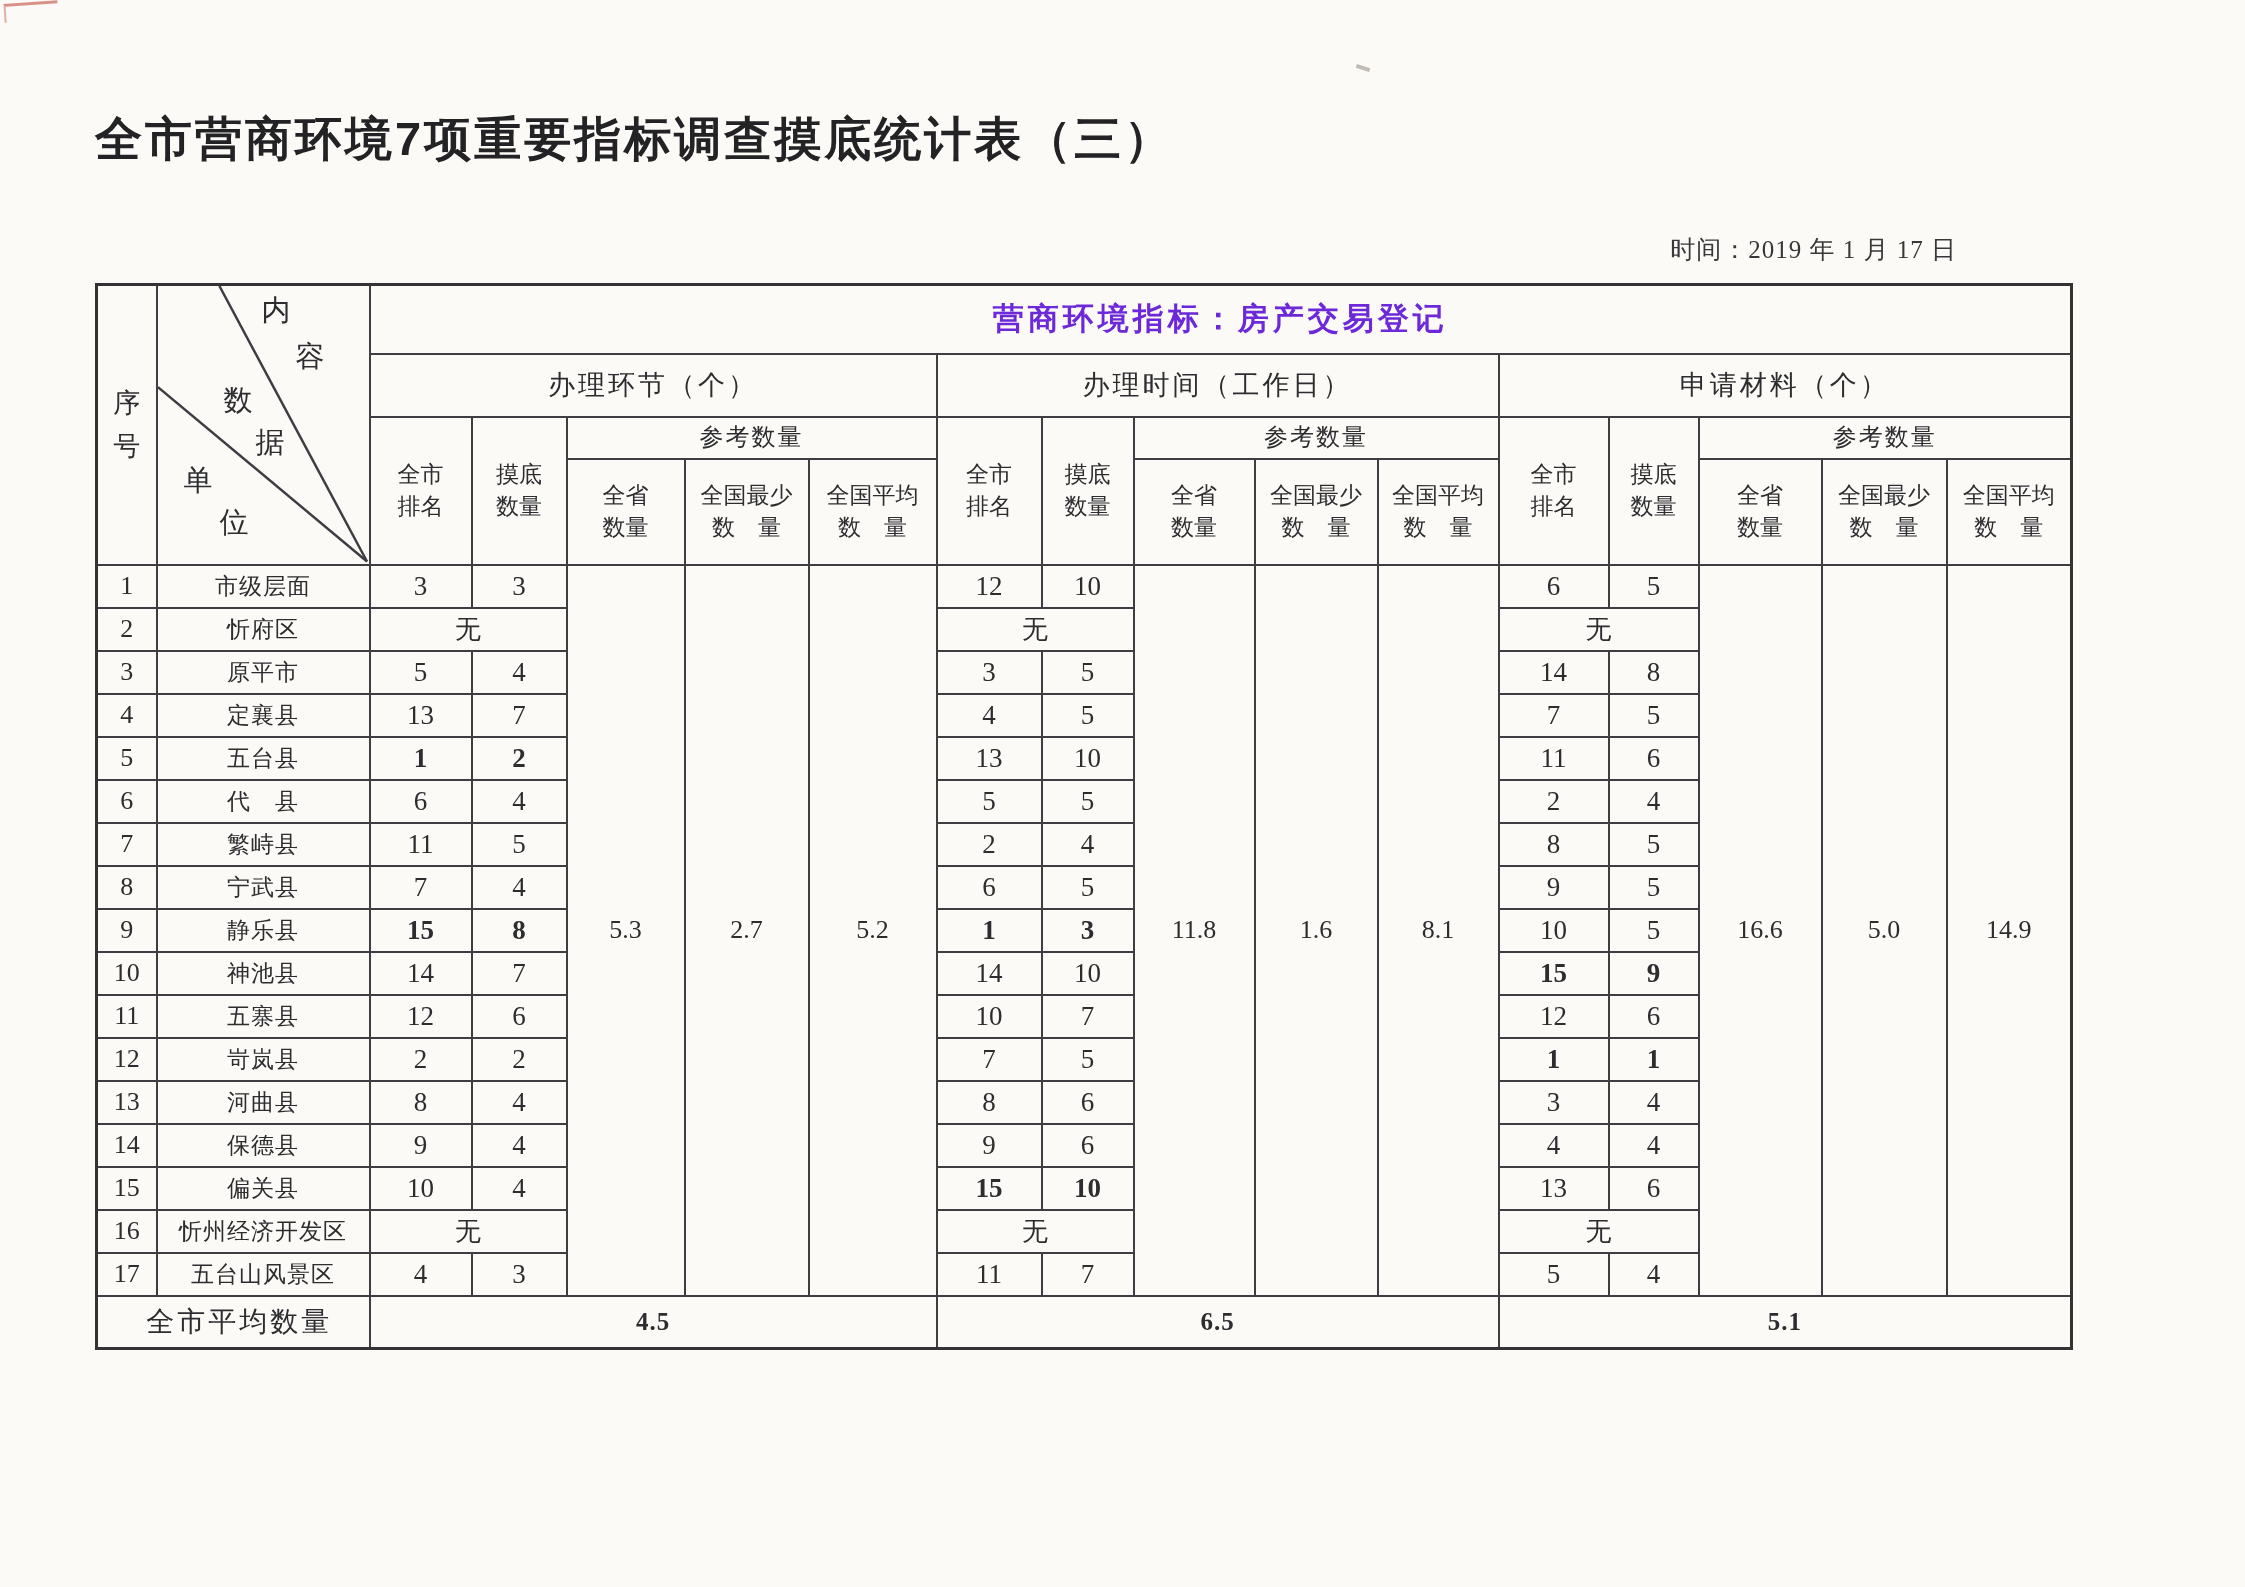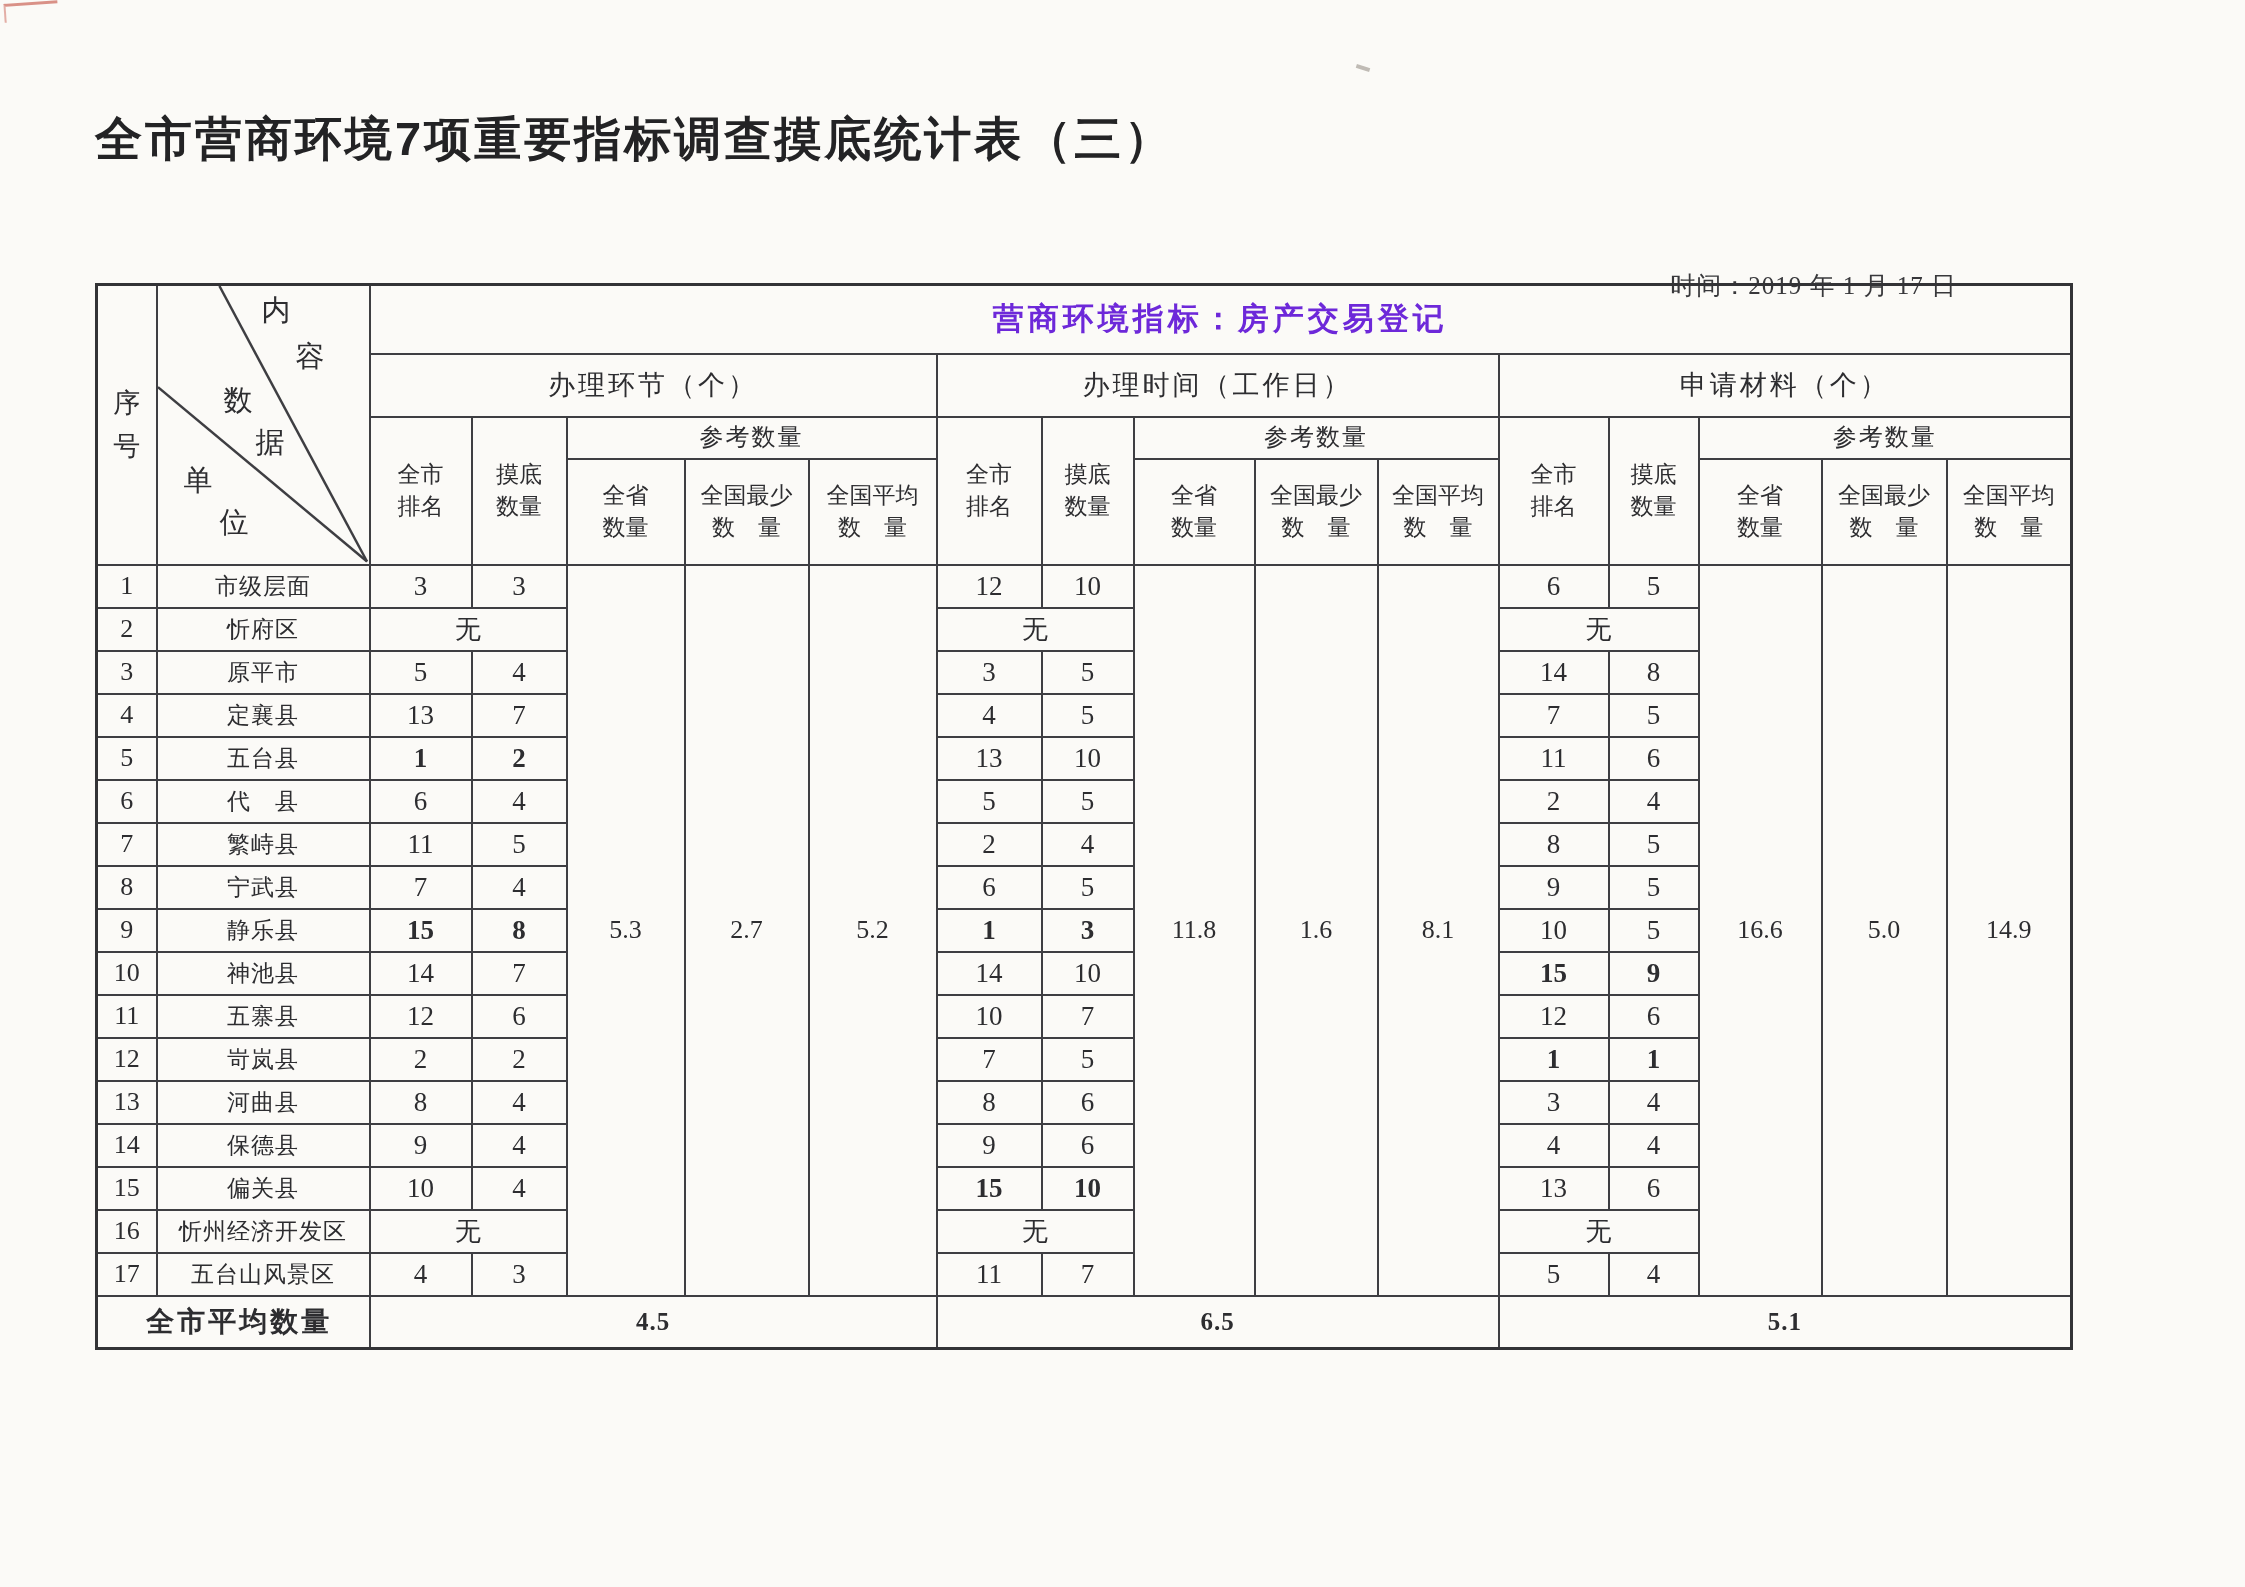--- a/index.html
+++ b/index.html
@@ -8,21 +8,21 @@
     background:#fbfaf7; overflow:hidden;
     font-family:"Liberation Serif", serif; color:#2d2d30;
   }
   .doc-title {
     position:absolute; left:95px; top:108px; width:1975px;
     text-align:left; font-family:"Liberation Sans", sans-serif;
     font-weight:700; font-size:47px; letter-spacing:3px; color:#232325;
   }
   .doc-date {
     position:absolute; top:233px; right:288px;
-    font-size:25px; letter-spacing:1px; color:#38383b;margin-top:36px;
+    font-size:25px; letter-spacing:1px; color:#38383b;
   }
   .page-number {
     position:absolute; left:95px; top:1392px; width:1975px;
     text-align:center; font-size:27px; letter-spacing:4px; color:#4a4a55;
   }
   table.main {
     position:absolute; left:95px; top:283px; width:1975px;
     border-collapse:collapse; table-layout:fixed;
     border:3px solid #333336;
   }
@@ -48,21 +48,21 @@
   .vert { width:1.2em; margin:0 auto; line-height:1.6; word-break:break-all; }
   .corner-diag { position:relative; }
   .corner-diag svg { position:absolute; left:0; top:0; width:100%; height:100%; }
   .diag-ch { position:absolute; font-size:29px; line-height:1; }
   .c-no   { font-size:26px; }
   .c-name { font-size:23px; letter-spacing:1px; }
   .c-num  { font-size:27px; }
   .c-num.bold { font-weight:700; }
   .c-none { font-size:26px; }
   .c-ref  { font-size:26px; }
-  .avg-label { font-size:28px; font-weight:700; letter-spacing:3px;padding-left:12px; }
+  .avg-label { font-size:28px; font-weight:400; letter-spacing:3px;padding-left:12px; }
   .avg-val { font-size:25px; font-weight:700; letter-spacing:1px; }
   
   .scan-mark-tl {
     position:absolute; left:4px; top:2px; width:52px; height:16px;
     border-top:3px solid rgba(190,60,45,.55);
     border-left:2px solid rgba(190,60,45,.4);
     transform:rotate(-4deg);
   }
   .scan-mark-top {
     position:absolute; left:1356px; top:66px; width:14px; height:4px;

